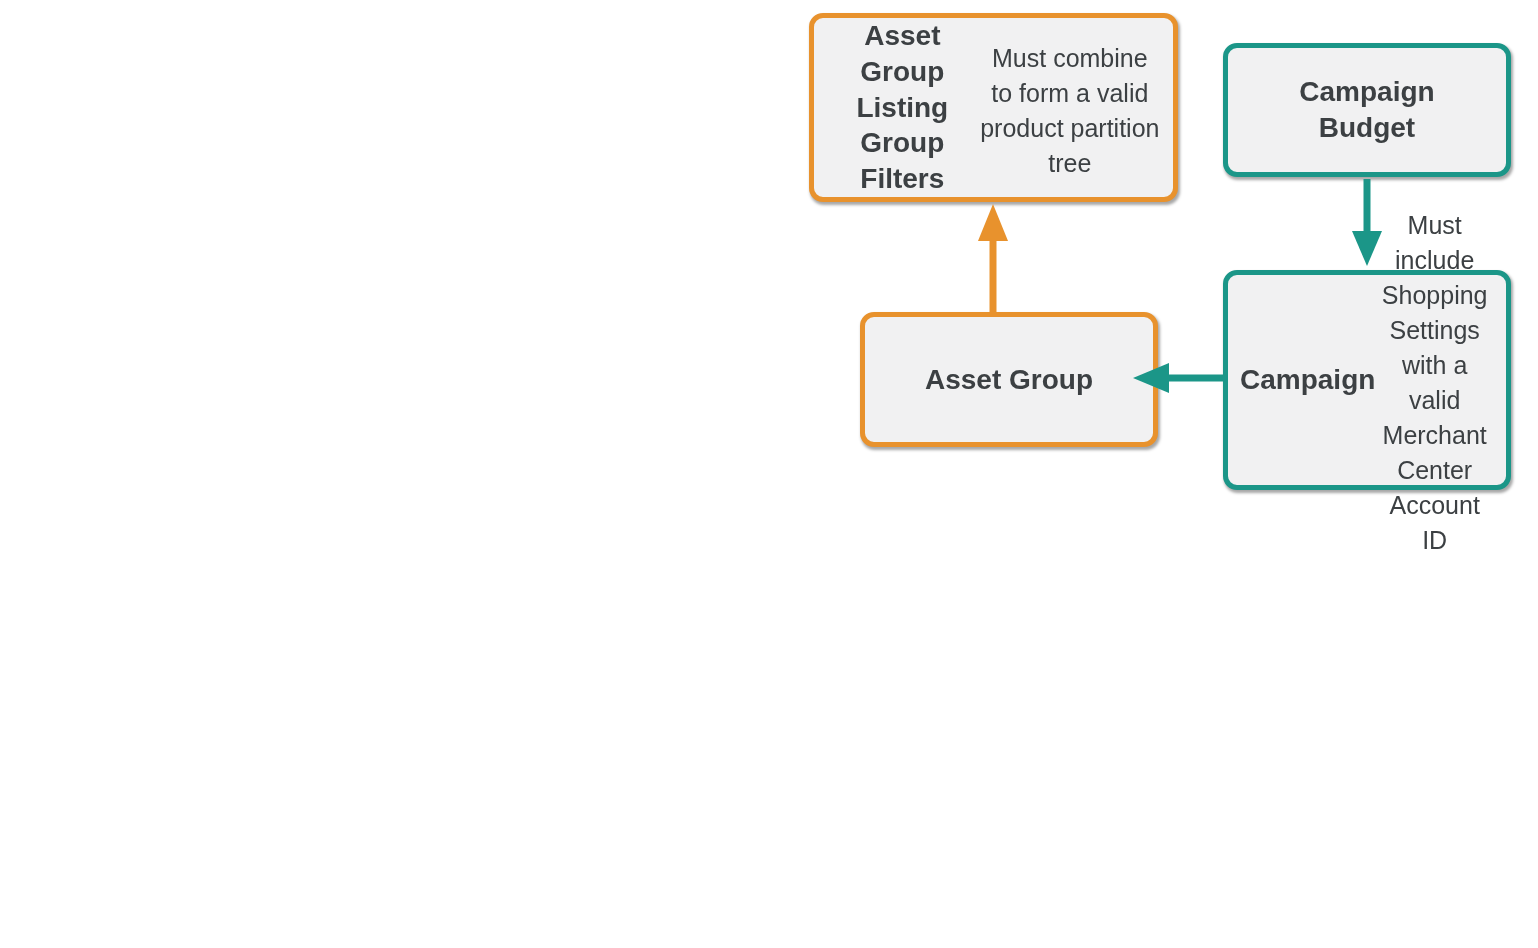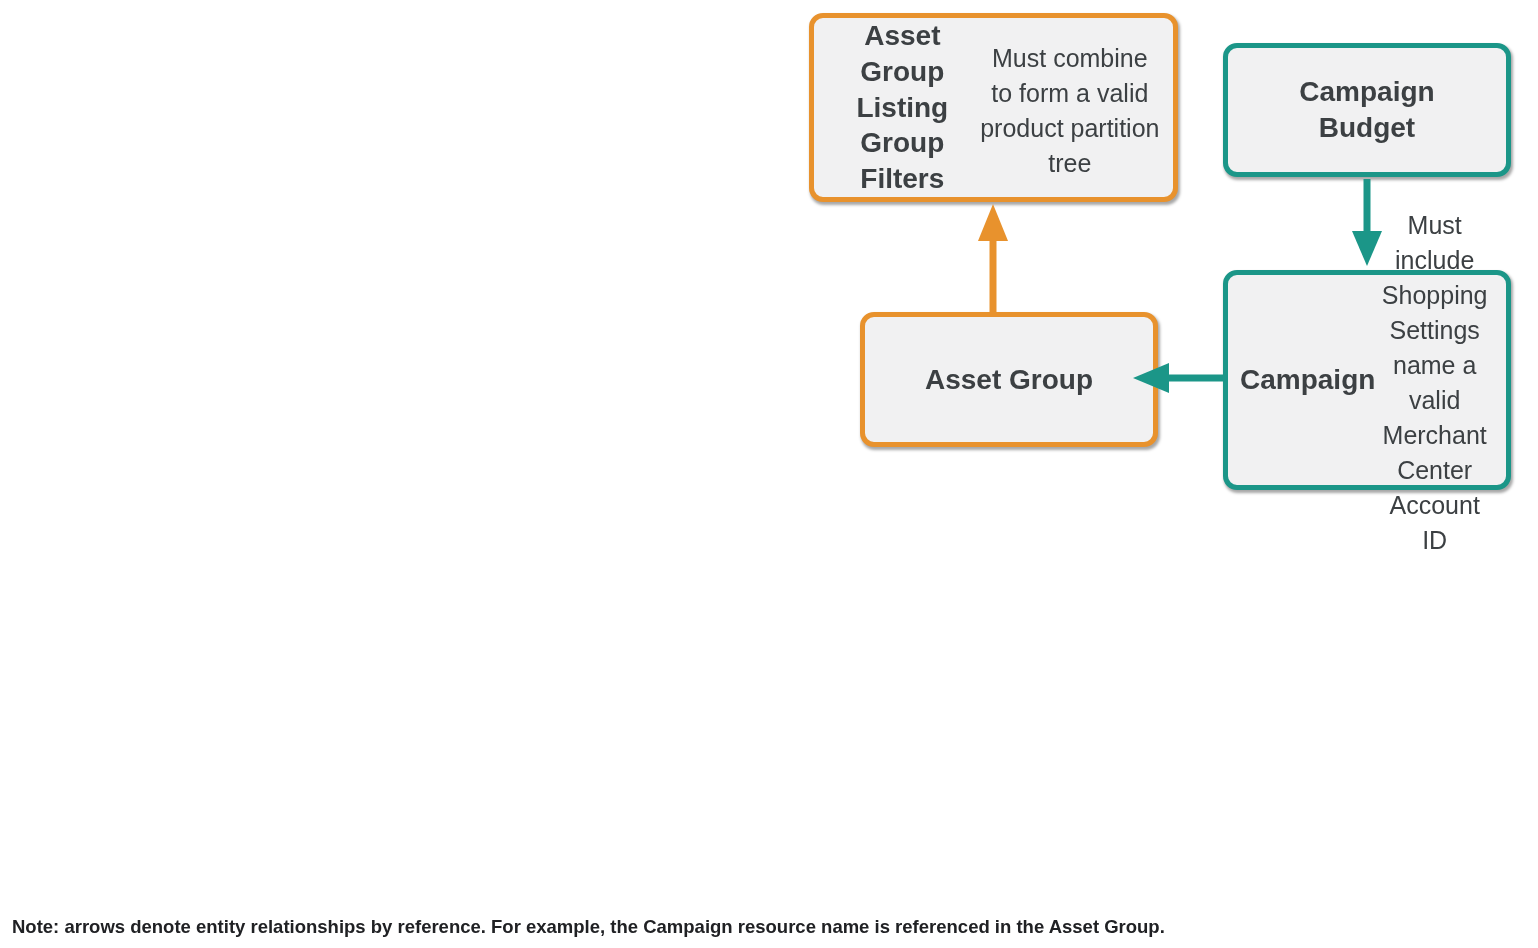--- a/index.html
+++ b/index.html
@@ -84,21 +84,21 @@
 
   <div class="node teal" style="left:1223px; top:43px; width:288px; height:134px;">
     <div class="node-title">Campaign
 Budget</div>
   </div>
 
   <div class="node teal" style="left:1223px; top:270px; width:288px; height:220px;">
     <div class="node-title">Campaign</div>
     <div class="node-sub">Must include
 Shopping Settings
-name a valid Merchant
+with a valid Merchant
 Center Account ID</div>
   </div>
 
   <div class="node orange" style="left:860px; top:312px; width:298px; height:135px;">
     <div class="node-title">Asset Group</div>
   </div>
 
   <svg class="arrow-layer" width="1538" height="948" viewBox="0 0 1538 948">
 
     <g class="arrow-orange">
@@ -110,15 +110,14 @@
       <line x1="1367" y1="179" x2="1367" y2="237" stroke-width="7"></line>
       <polygon points="1367,266 1352,231 1382,231"></polygon>
     </g>
 
     <g class="arrow-teal">
       <line x1="1226" y1="378" x2="1164" y2="378" stroke-width="7"></line>
       <polygon points="1133,378 1169,363 1169,393"></polygon>
     </g>
   </svg>
 
-  <div class="note">Note: arrows denote entity relationships by reference. For example, the Campaign resource name is referenced in the Asset Group.</div>
 
 </div>
 
 </body></html>

